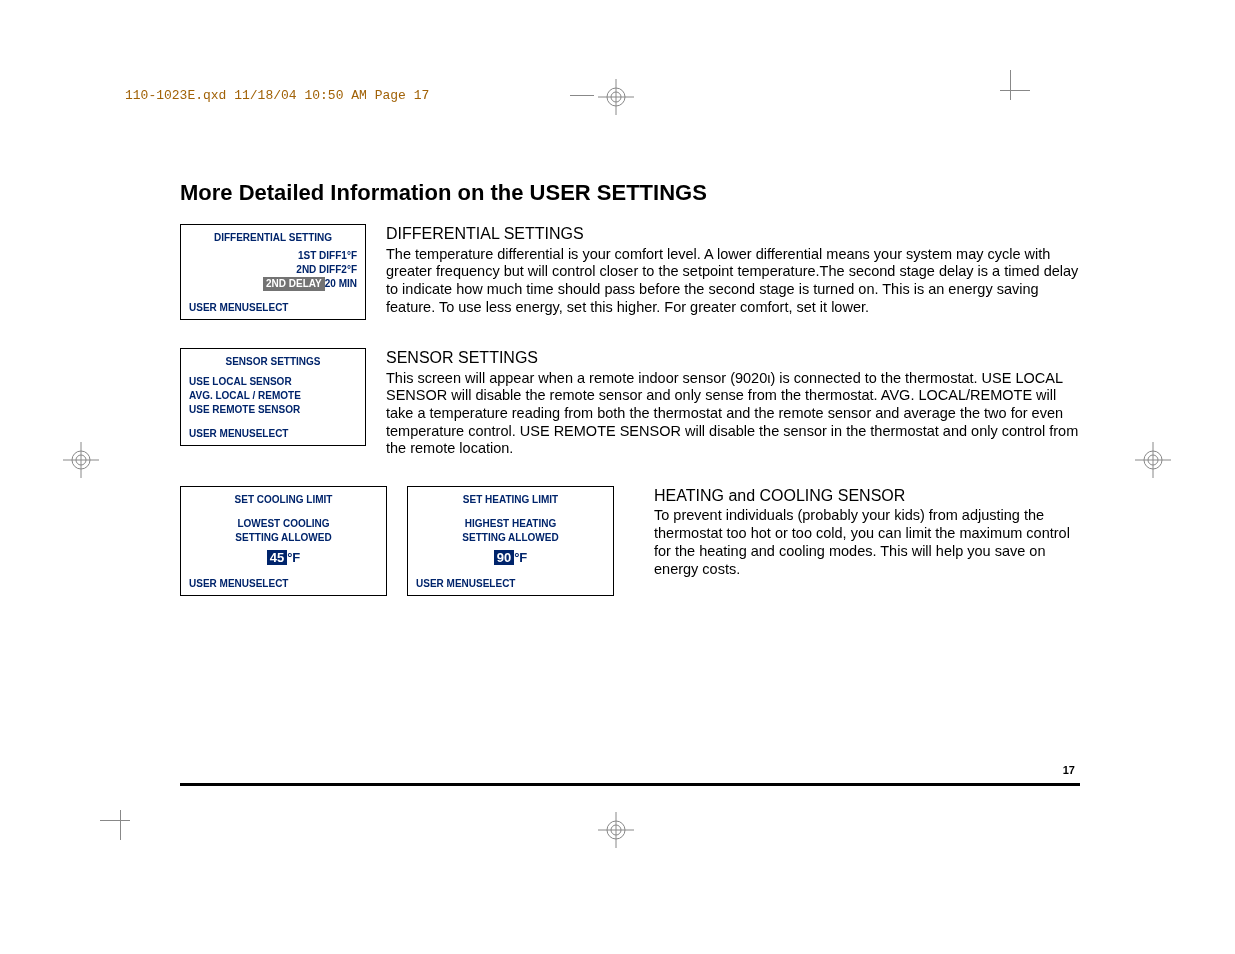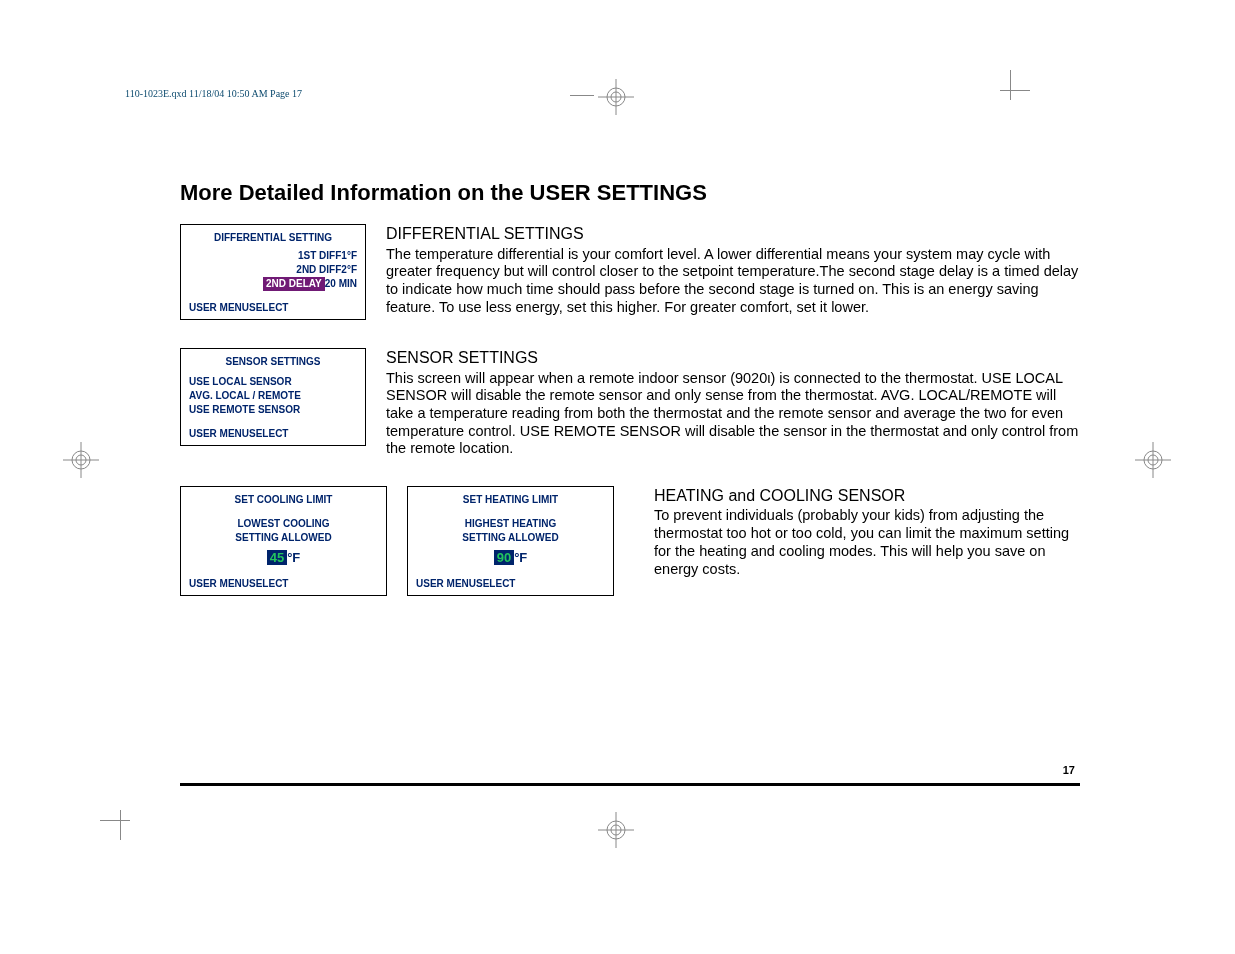--- a/index.html
+++ b/index.html
@@ -9,23 +9,23 @@
     font-family: Arial, Helvetica, sans-serif;
     color: #000;
     width: 1235px;
     height: 954px;
     position: relative;
   }
   .page-header-info {
     position: absolute;
     top: 88px;
     left: 125px;
-    font-family: Liberation Serif, serif;
-    font-size: 10px;
-    color: #0c4a6e;
+    font-family: Liberation Mono, monospace;
+    font-size: 13px;
+    color: #a16207;
   }
   
   .regmark {
     position: absolute;
     width: 40px;
     height: 40px;
   }
   .regmark svg { width: 40px; height: 40px; }
   .regmark-top { top: 77px; left: 596px; }
   .regmark-left { top: 440px; left: 61px; }
@@ -79,38 +79,38 @@
   }
   .panel .panel-title {
     text-align: center;
     margin-bottom: 4px;
   }
   .panel .kv {
     display: flex;
     justify-content: flex-end;
   }
   .panel .kv .hl {
-    background: #701a75;
+    background: #737373;
     color: #fff;
     padding: 0 3px;
   }
   .panel .footer {
     display: flex;
     justify-content: flex-start;
     margin-top: 10px;
   }
   .panel .center-line { text-align: center; }
   .panel .big {
     text-align: center;
     font-size: 13px;
     margin-top: 4px;
   }
   .panel .big .hlnum {
     background: #00246b;
-    color: #22c55e;
+    color: #ffffff;
     padding: 0 3px;
   }
   .panel .opts { margin: 6px 0 4px 0; }
   .panel .gap { height: 6px; }
 
   .desc {
     flex: 1;
     font-size: 14.5px;
     line-height: 1.22;
   }
@@ -249,19 +249,19 @@
       <div class="big">
         <span class="hlnum">90</span><span>°F</span>
       </div>
       <div class="footer">
         <span>USER MENU</span>
         <span>SELECT</span>
       </div>
     </div>
     <div class="desc">
       <div class="subhead">HEATING and COOLING SENSOR</div>
-      <div>To prevent individuals (probably your kids) from adjusting the thermostat too hot or too cold, you can limit the maximum setting for the heating and cooling modes. This will help you save on energy costs.</div>
+      <div>To prevent individuals (probably your kids) from adjusting the thermostat too hot or too cold, you can limit the maximum control for the heating and cooling modes. This will help you save on energy costs.</div>
     </div>
   </div>
 </div>
 
 <div class="page-num">17</div>
 <div class="page-rule"></div>
 
 </body></html>

